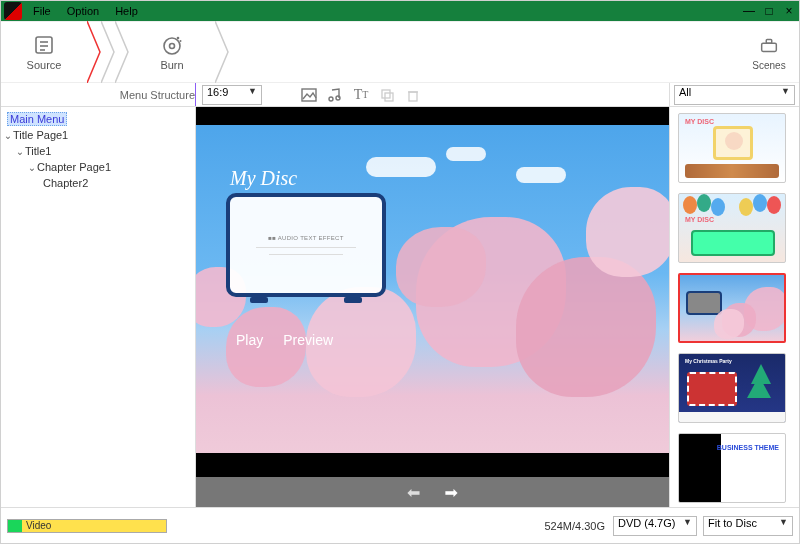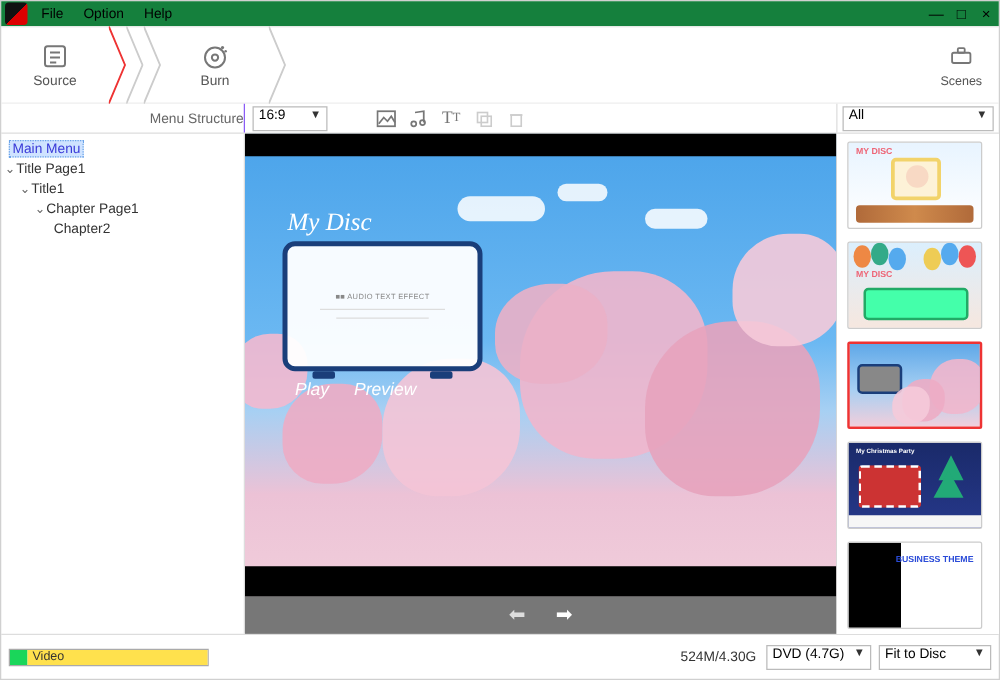--- a/index.html
+++ b/index.html
@@ -47,21 +47,21 @@
 .c1 { width: 50px; height: 16px; top: 60px; left: 320px; }
 .c2 { width: 70px; height: 20px; top: 50px; left: 170px; }
 .c3 { width: 40px; height: 14px; top: 40px; left: 250px; }
 .bloss { position:absolute; border-radius:50% 40% 50% 40%; opacity:0.9; }
 .disc-title { position:absolute; top:60px; left:34px; color:#fff; font-family:cursive; font-style:italic; font-size:20px; }
 .frame { position:absolute; top:86px; left:30px; width:160px; height:104px; border:4px solid #1a3e7a; border-radius:10px; background:rgba(255,255,255,0.95); }
 .frame::before, .frame::after { content:""; position:absolute; width:18px; height:6px; background:#1a3e7a; bottom:-10px; border-radius:2px; }
 .frame::before { left:20px; } .frame::after { right:20px; }
 .frame-inner { position:absolute; inset:14px; display:flex; flex-direction:column; align-items:center; justify-content:center; gap:6px; }
 .frame-line { font-size:6px; color:#888; letter-spacing:0.3px; }
-.play-scenes { position:absolute; top:196px; left:40px; display:flex; gap:20px; color:#fff; font-family:cursive; font-style:italic; font-size:14px; }
+.play-scenes { position:absolute; top:225px; left:40px; display:flex; gap:20px; color:#fff; font-family:cursive; font-size:14px; }
 .nav-strip { height:30px; background:#777; display:flex; align-items:center; justify-content:center; gap:24px; }
 .nav-strip .arr { color:#ddd; font-size:16px; }
 .nav-strip .arr.on { color:#fff; }
 
 .thumbs { width: 130px; border-left: 1px solid #ddd; overflow-y: auto; padding: 6px 6px 6px 8px; background:#fff; }
 .thumb { width: 108px; height: 70px; border: 1px solid #ccc; margin-bottom: 10px; position: relative; overflow: hidden; border-radius:2px; }
 .thumb.sel { border: 2px solid #e33; }
 .thumb .tlabel { position:absolute; top:4px; left:6px; font-size:7px; font-weight:bold; }
 
 .status { height: 36px; display: flex; align-items: center; border-top: 1px solid #ddd; font-size: 11px; }

